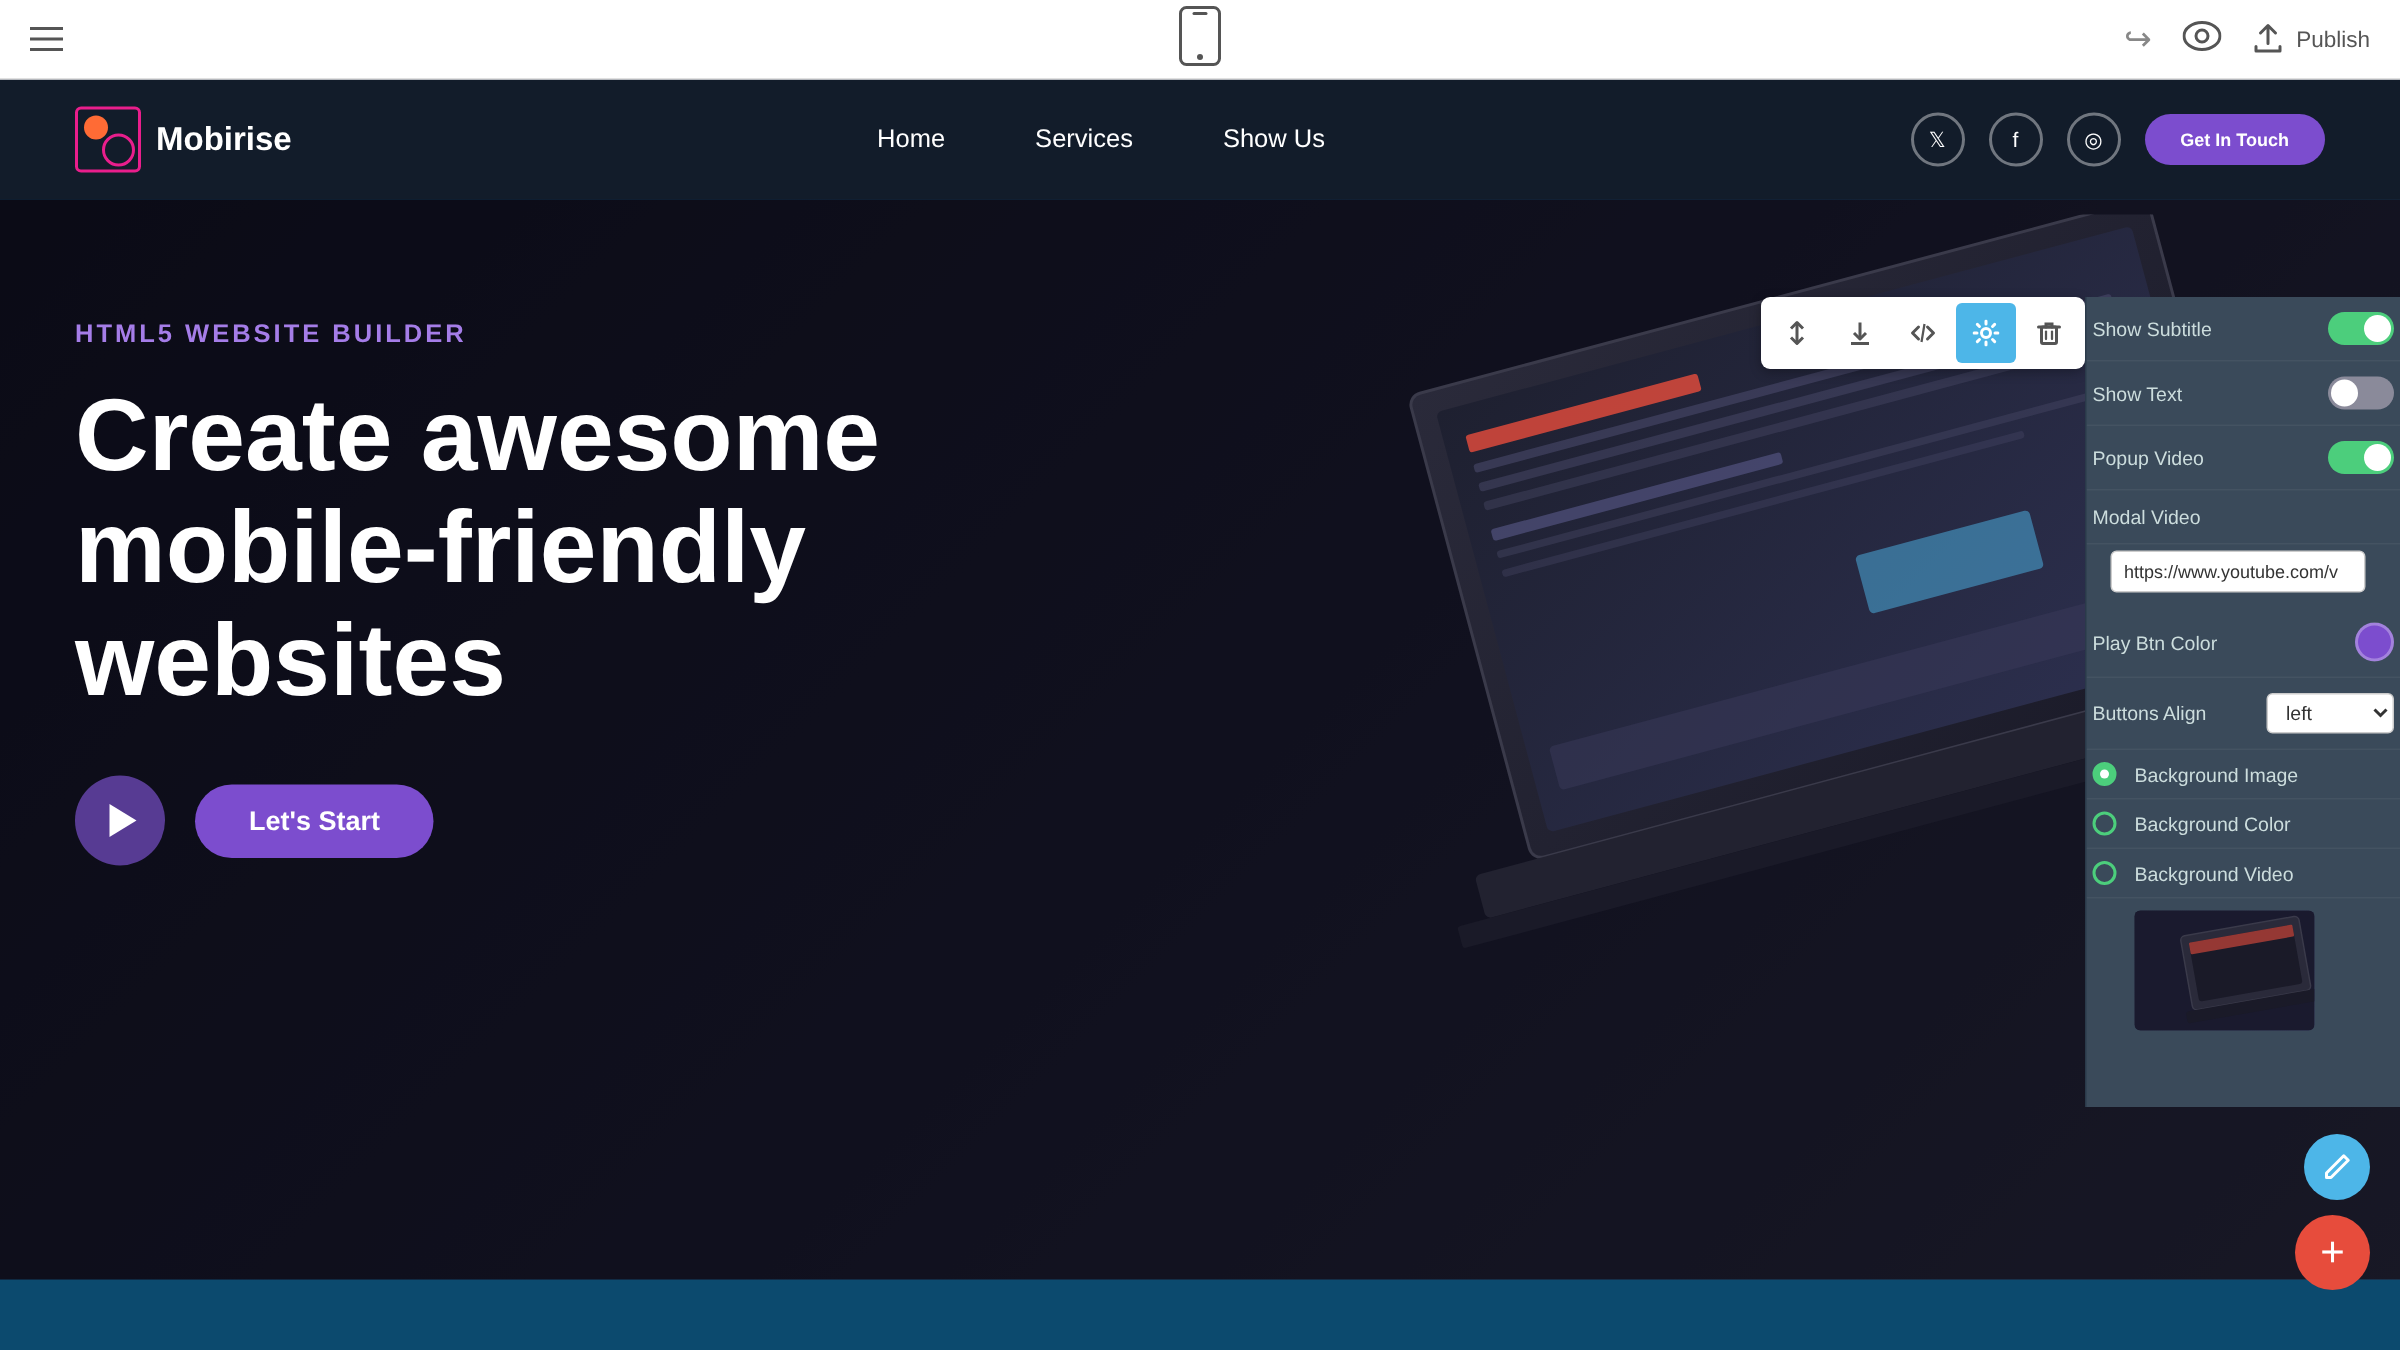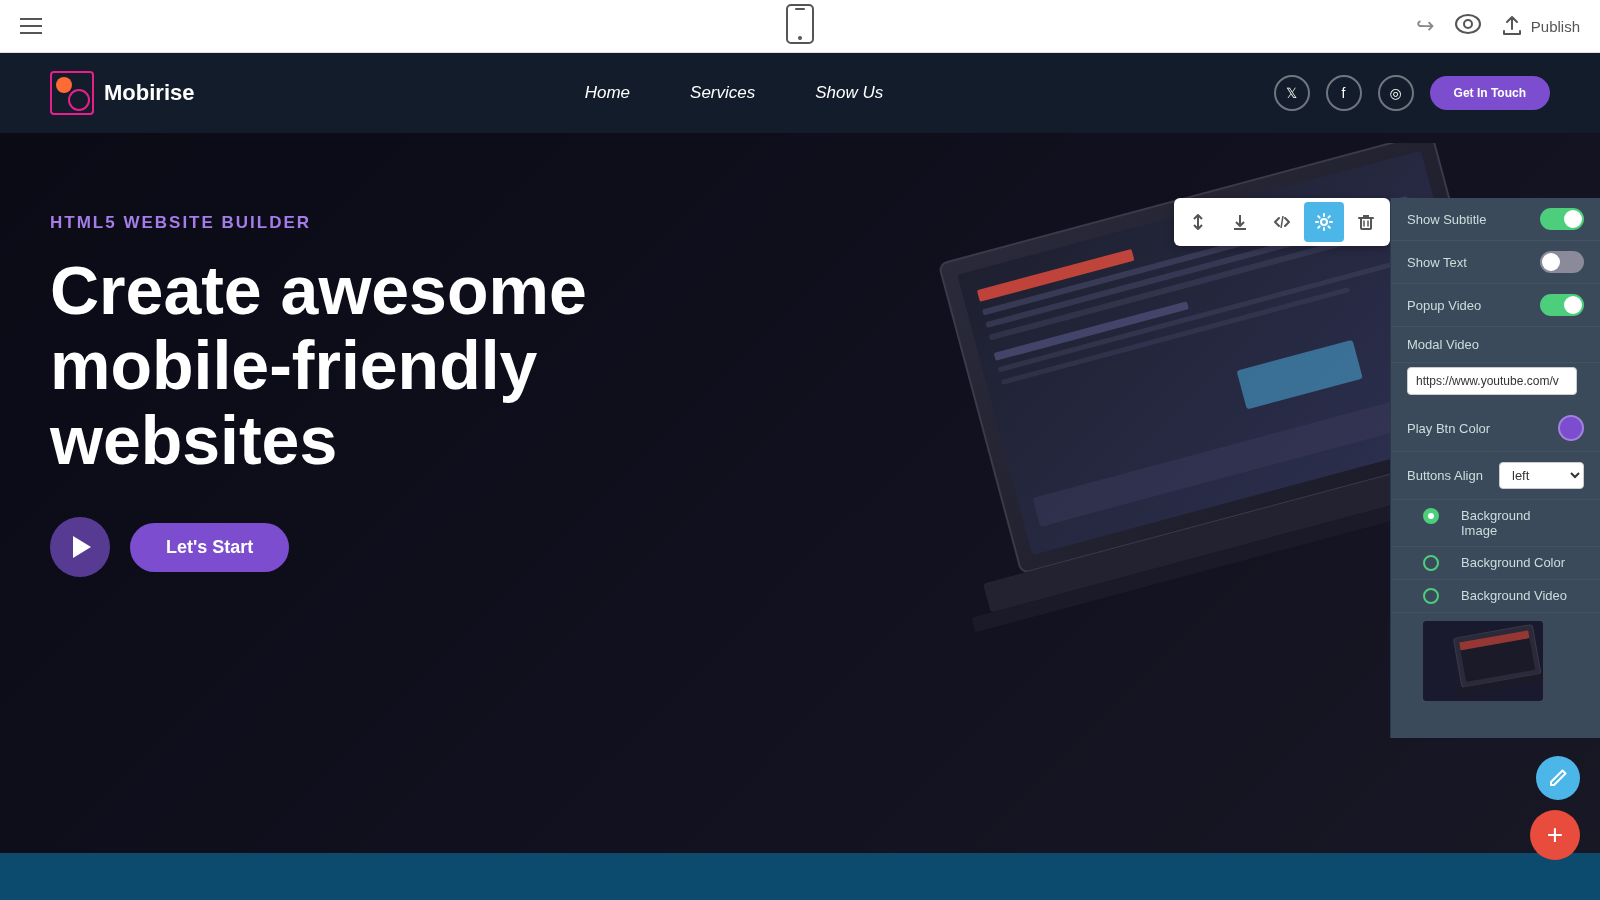--- a/index.html
+++ b/index.html
@@ -70,21 +70,21 @@
     }
     .logo-sun {
       width: 22px; height: 22px;
       border: 2px solid #e91e8c;
       border-radius: 50%;
       position: absolute;
       right: 2px; bottom: 2px;
     }
     .logo-text { font-size: 22px; font-weight: 600; color: #fff; }
     .site-nav-links { display: flex; align-items: center; gap: 60px; }
-    .site-nav-links a { color: #fff; text-decoration: none; font-size: 17px; font-style: italic; }
+    .site-nav-links a { color: #fff; text-decoration: none; font-size: 17px; }
     .site-nav-right { display: flex; align-items: center; gap: 16px; }
     .social-icon {
       width: 36px; height: 36px;
       border: 2px solid rgba(255,255,255,0.4);
       border-radius: 50%;
       display: flex; align-items: center; justify-content: center;
       color: #fff; font-size: 14px; cursor: pointer;
     }
     .get-in-touch-btn {
       background: #7c4dce;
@@ -204,21 +204,21 @@
       overflow-x: hidden;
     }
     .settings-panel::-webkit-scrollbar { width: 8px; }
     .settings-panel::-webkit-scrollbar-track { background: #2a3a4a; }
     .settings-panel::-webkit-scrollbar-thumb { background: #5a6a7a; border-radius: 4px; }
 
     .setting-row {
       display: flex;
       align-items: center;
       justify-content: center;
-      padding: 10px 16px;
+      padding: 10px 4px;
       border-bottom: 1px solid rgba(255,255,255,0.05);
     }
     .setting-label {
       color: #cdd; font-size: 13px; flex: 1;
     }
 
     
     .toggle {
       width: 44px; height: 22px;
       border-radius: 11px;
@@ -267,23 +267,23 @@
       padding: 4px 8px;
       font-size: 13px;
       color: #333;
       cursor: pointer;
       width: 85px;
     }
 
     
     .radio-row {
       display: flex;
-      align-items: flex-start;
-      gap: 22px;
-      padding: 8px 32px;
+      align-items: center;
+      gap: 12px;
+      padding: 8px 4px;
       border-bottom: 1px solid rgba(255,255,255,0.05);
     }
     .radio-circle {
       width: 16px; height: 16px;
       border-radius: 50%;
       border: 2px solid #4cce7c;
       display: flex; align-items: center; justify-content: center;
       cursor: pointer;
       flex-shrink: 0;
     }

